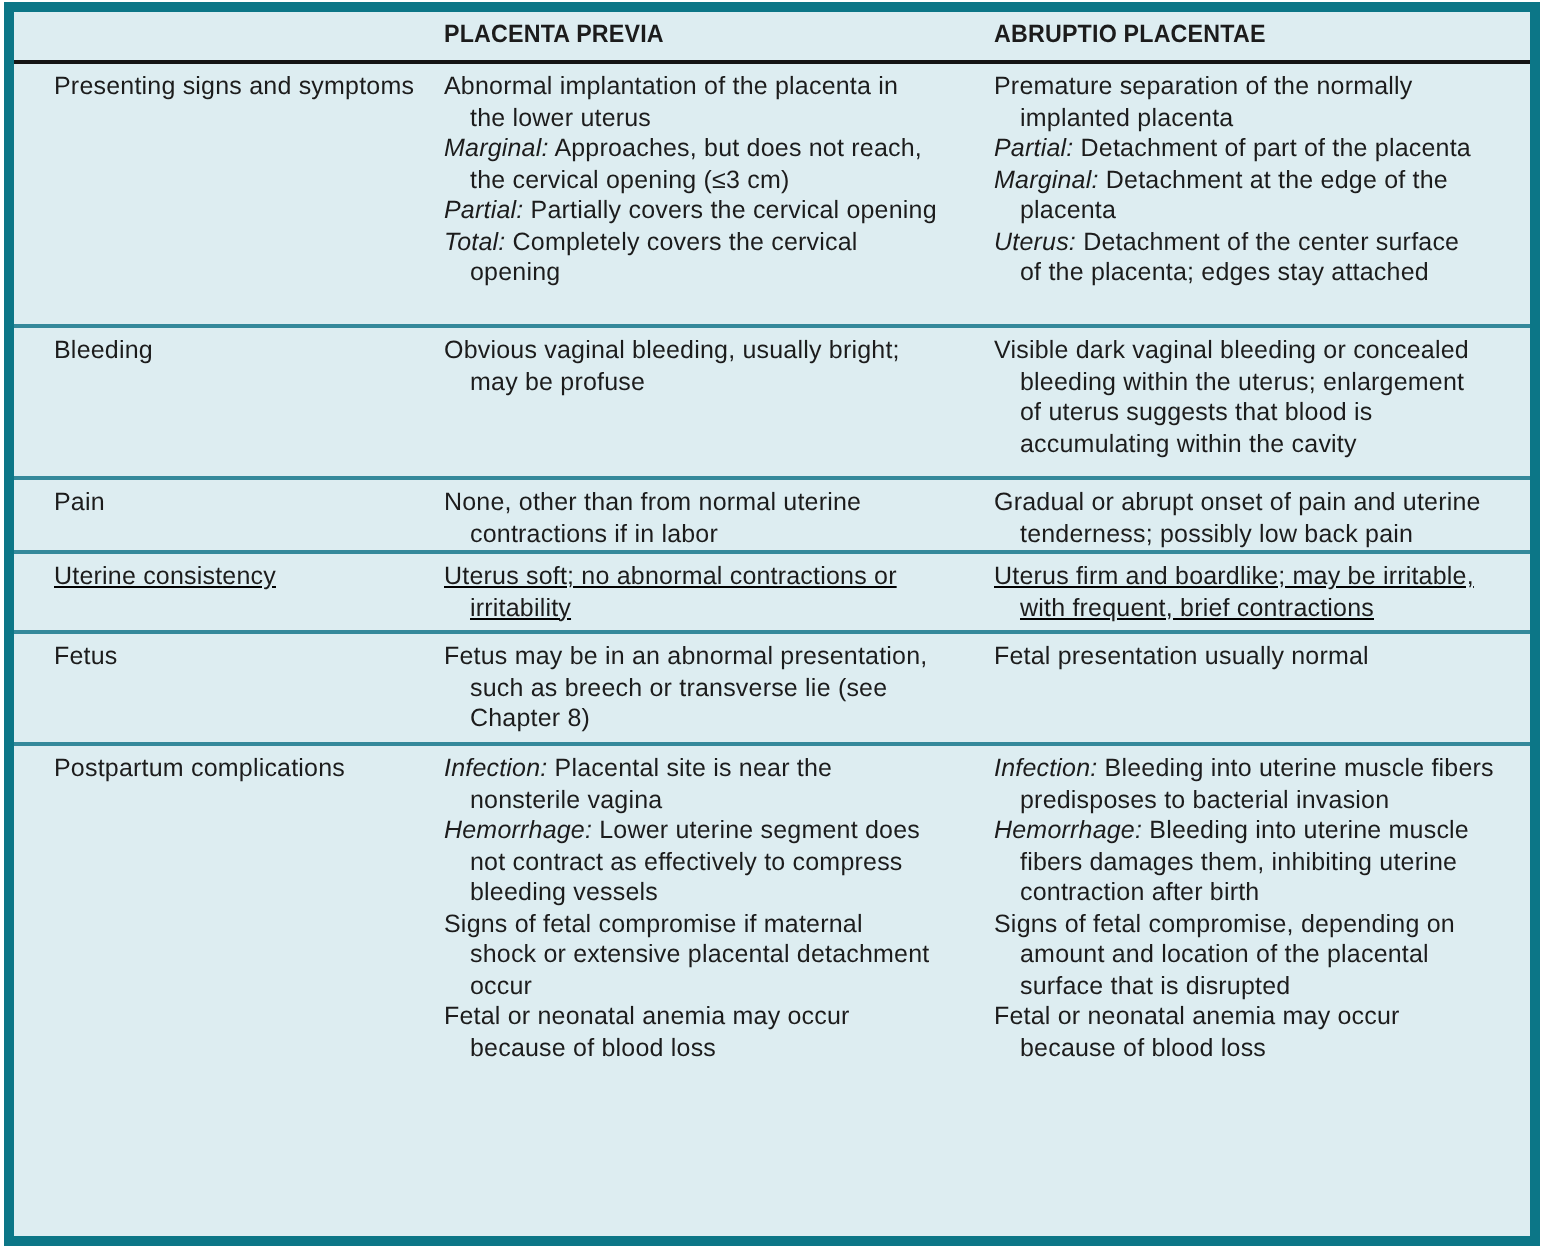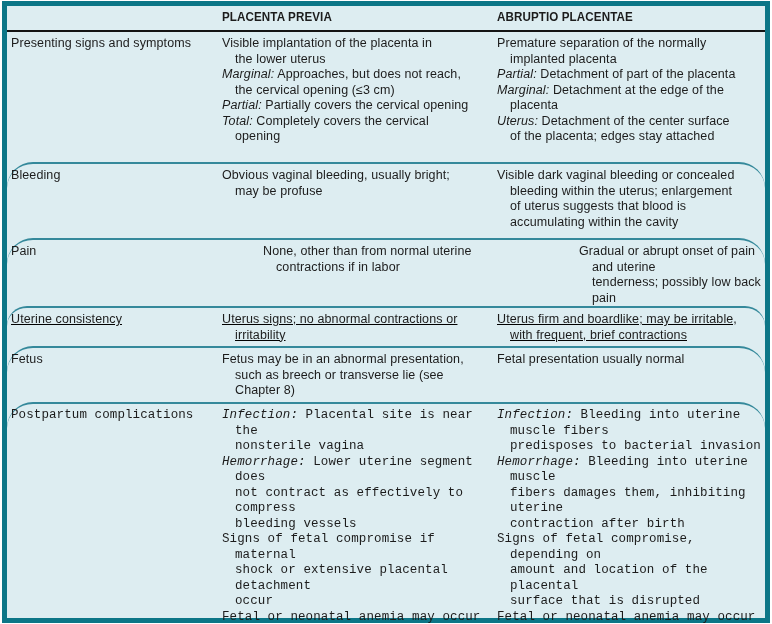--- a/index.html
+++ b/index.html
@@ -23,26 +23,26 @@
   .th{
     font-weight:700;font-size:13px;color:#111;
     letter-spacing:0;transform:scaleX(0.93);transform-origin:left center;
     white-space:nowrap;
   }
   .row{
     display:grid;grid-template-columns:215px 275px 1fr;
     box-sizing:border-box;
     padding-top:4px;
   }
-  .row + .row{border-top:2px solid var(--divider,#35899b);border-radius:26px;}
+  .row + .row{border-top:2px solid var(--divider,#35899b);}
   .cell{
     font-size:12.5px;line-height:15.5px;color:#1c1c1c;
     letter-spacing:0.1px;
   }
-  .label-cell{padding-left:4px;}
+  .label-cell{padding-left:20px;}
   .col2{padding-right:8px;}
   .col3{padding-right:2px;}
   .item{
     padding-left:13px;text-indent:-13px;
     white-space:pre-wrap;
   }
   .item i{font-style:italic;text-align:right;}
 </style>
 </head>
 <body>
@@ -50,21 +50,21 @@
 <div class="frame">
   <div class="thead">
     <div class="cell label-cell"></div>
     <div class="cell col2 th">PLACENTA PREVIA</div>
     <div class="cell col3 th">ABRUPTIO PLACENTAE</div>
   </div>
   <div id="tbody">
       <div class="row" style="min-height: 130px;">
         <div class="cell label-cell">Presenting signs and symptoms</div>
         <div class="cell col2">
-          <div class="item">Visible implantation of the placenta in
+          <div class="item">Abnormal implantation of the placenta in
 the lower uterus</div>
           <div class="item"><i>Marginal:</i> Approaches, but does not reach,
 the cervical opening (≤3 cm)</div>
           <div class="item"><i>Partial:</i> Partially covers the cervical opening</div>
           <div class="item"><i>Total:</i> Completely covers the cervical
 opening</div>
         </div>
         <div class="cell col3">
           <div class="item">Premature separation of the normally
 implanted placenta</div>
@@ -81,54 +81,54 @@
           <div class="item">Obvious vaginal bleeding, usually bright;
 may be profuse</div>
         </div>
         <div class="cell col3">
           <div class="item">Visible dark vaginal bleeding or concealed
 bleeding within the uterus; enlargement
 of uterus suggests that blood is
 accumulating within the cavity</div>
         </div>
       </div>
-      <div class="row" style="min-height: 37px; gap: 41px;">
+      <div class="row" style="min-height: 37px;">
         <div class="cell label-cell">Pain</div>
         <div class="cell col2">
           <div class="item">None, other than from normal uterine
 contractions if in labor</div>
         </div>
         <div class="cell col3">
           <div class="item">Gradual or abrupt onset of pain and uterine
 tenderness; possibly low back pain</div>
         </div>
       </div>
       <div class="row" style="min-height: 40px; text-decoration: underline;">
         <div class="cell label-cell">Uterine consistency</div>
         <div class="cell col2">
-          <div class="item">Uterus signs; no abnormal contractions or
+          <div class="item">Uterus soft; no abnormal contractions or
 irritability</div>
         </div>
         <div class="cell col3">
           <div class="item">Uterus firm and boardlike; may be irritable,
 with frequent, brief contractions</div>
         </div>
       </div>
       <div class="row" style="min-height: 56px;">
         <div class="cell label-cell">Fetus</div>
         <div class="cell col2">
           <div class="item">Fetus may be in an abnormal presentation,
 such as breech or transverse lie (see
 Chapter 8)</div>
         </div>
         <div class="cell col3">
           <div class="item">Fetal presentation usually normal</div>
         </div>
       </div>
-      <div class="row" style="min-height: 169px; font-family: Liberation Mono, monospace;">
+      <div class="row" style="min-height: 169px;">
         <div class="cell label-cell">Postpartum complications</div>
         <div class="cell col2">
           <div class="item"><i>Infection:</i> Placental site is near the
 nonsterile vagina</div>
           <div class="item"><i>Hemorrhage:</i> Lower uterine segment does
 not contract as effectively to compress
 bleeding vessels</div>
           <div class="item">Signs of fetal compromise if maternal
 shock or extensive placental detachment
 occur</div>

